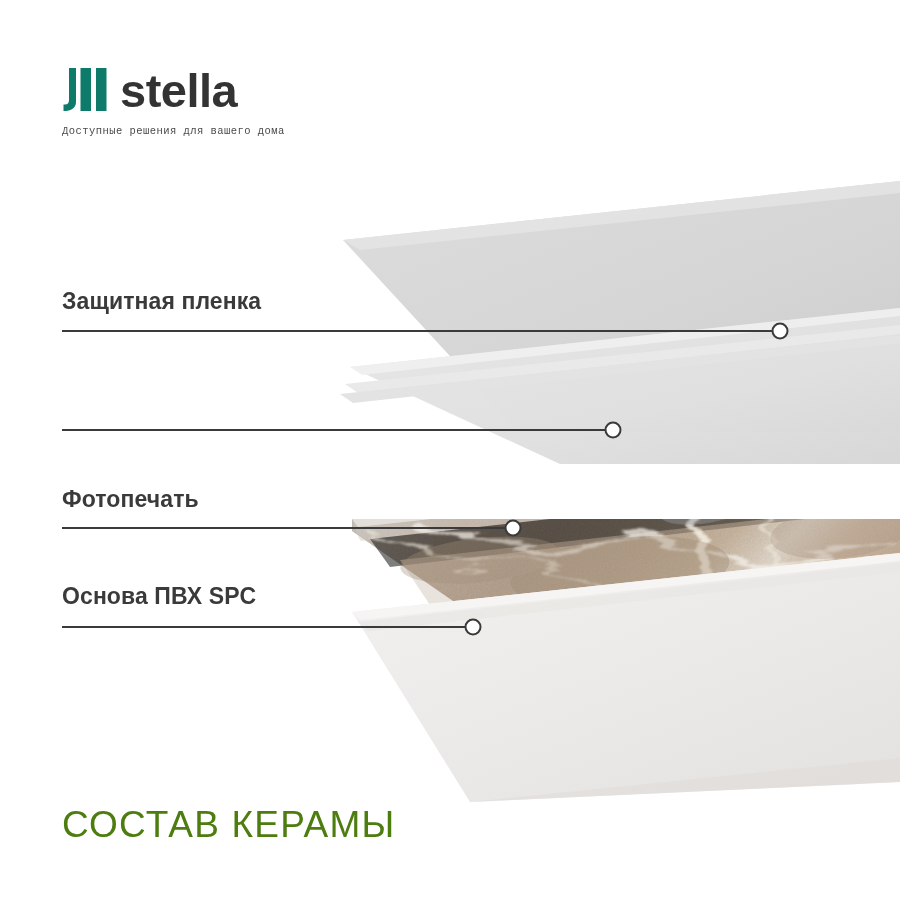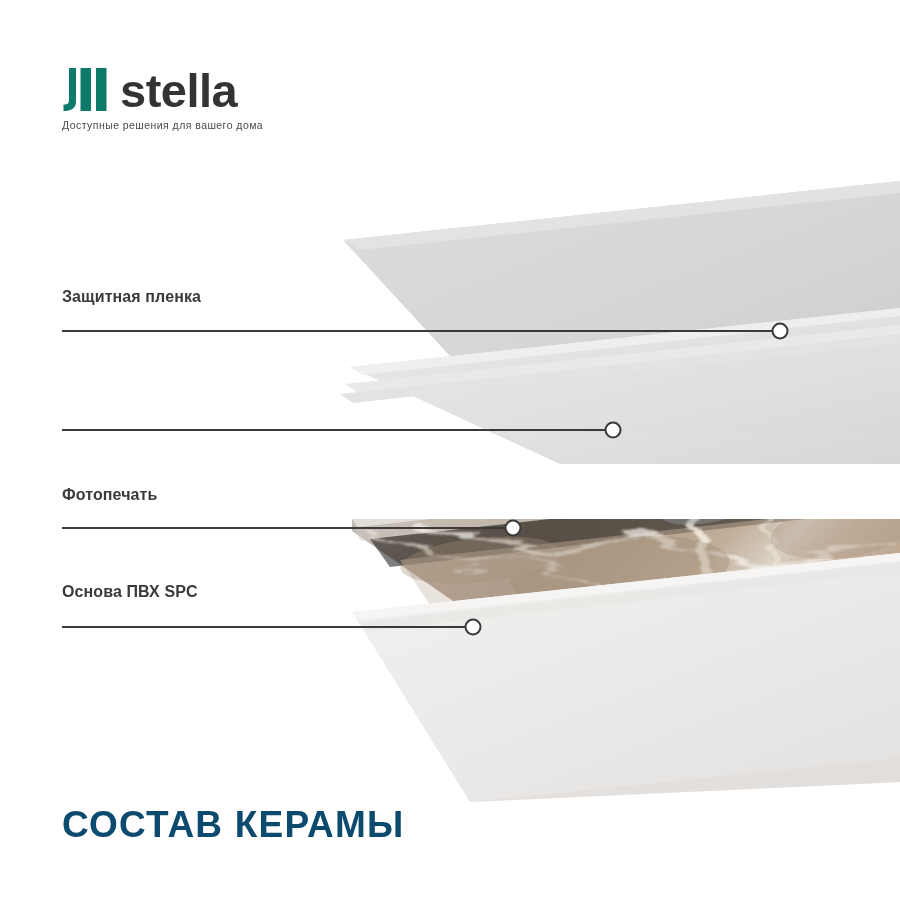--- a/index.html
+++ b/index.html
@@ -18,36 +18,36 @@
   
   #logo{position:absolute;left:60px;top:48px;}
   #logo-row{display:flex;align-items:flex-end;height:54px;}
   .logo-mark{width:50px;height:50px;position:relative;margin-right:10px;}
   .logo-word{
     font-size:47px;font-weight:700;letter-spacing:-0.5px;
     color:#333333;line-height:46px;
     font-family:"Liberation Sans","DejaVu Sans",sans-serif;
   }
   #logo-tagline{
-    margin-top:5px;margin-left:2px;
+    margin-top:11px;margin-left:2px;
     font-size:10.5px;letter-spacing:0.45px;color:#4a4a4a;
-    font-family:Liberation Sans, sans-serif;
+    font-family:Liberation Mono, monospace;
     white-space:nowrap;
   }
   .callout-label{
     position:absolute;left:62px;
-    font-size:16px;font-weight:700;color:#3a3a3a;
+    font-size:23px;font-weight:700;color:#3a3a3a;
     white-space:nowrap;letter-spacing:0.1px;
   }
 
   
   #main-title{
     position:absolute;left:62px;top:792px;
-    font-size:37px;font-weight:700;letter-spacing:1.2px;
-    color:#0c4a6e;white-space:nowrap;
+    font-size:37px;font-weight:400;letter-spacing:1.2px;
+    color:#4d7c0f;white-space:nowrap;
   }
 </style>
 </head>
 <body>
 
 <div id="stage">
 
   <svg id="diagram" viewBox="0 0 900 900">
     <defs>
 

